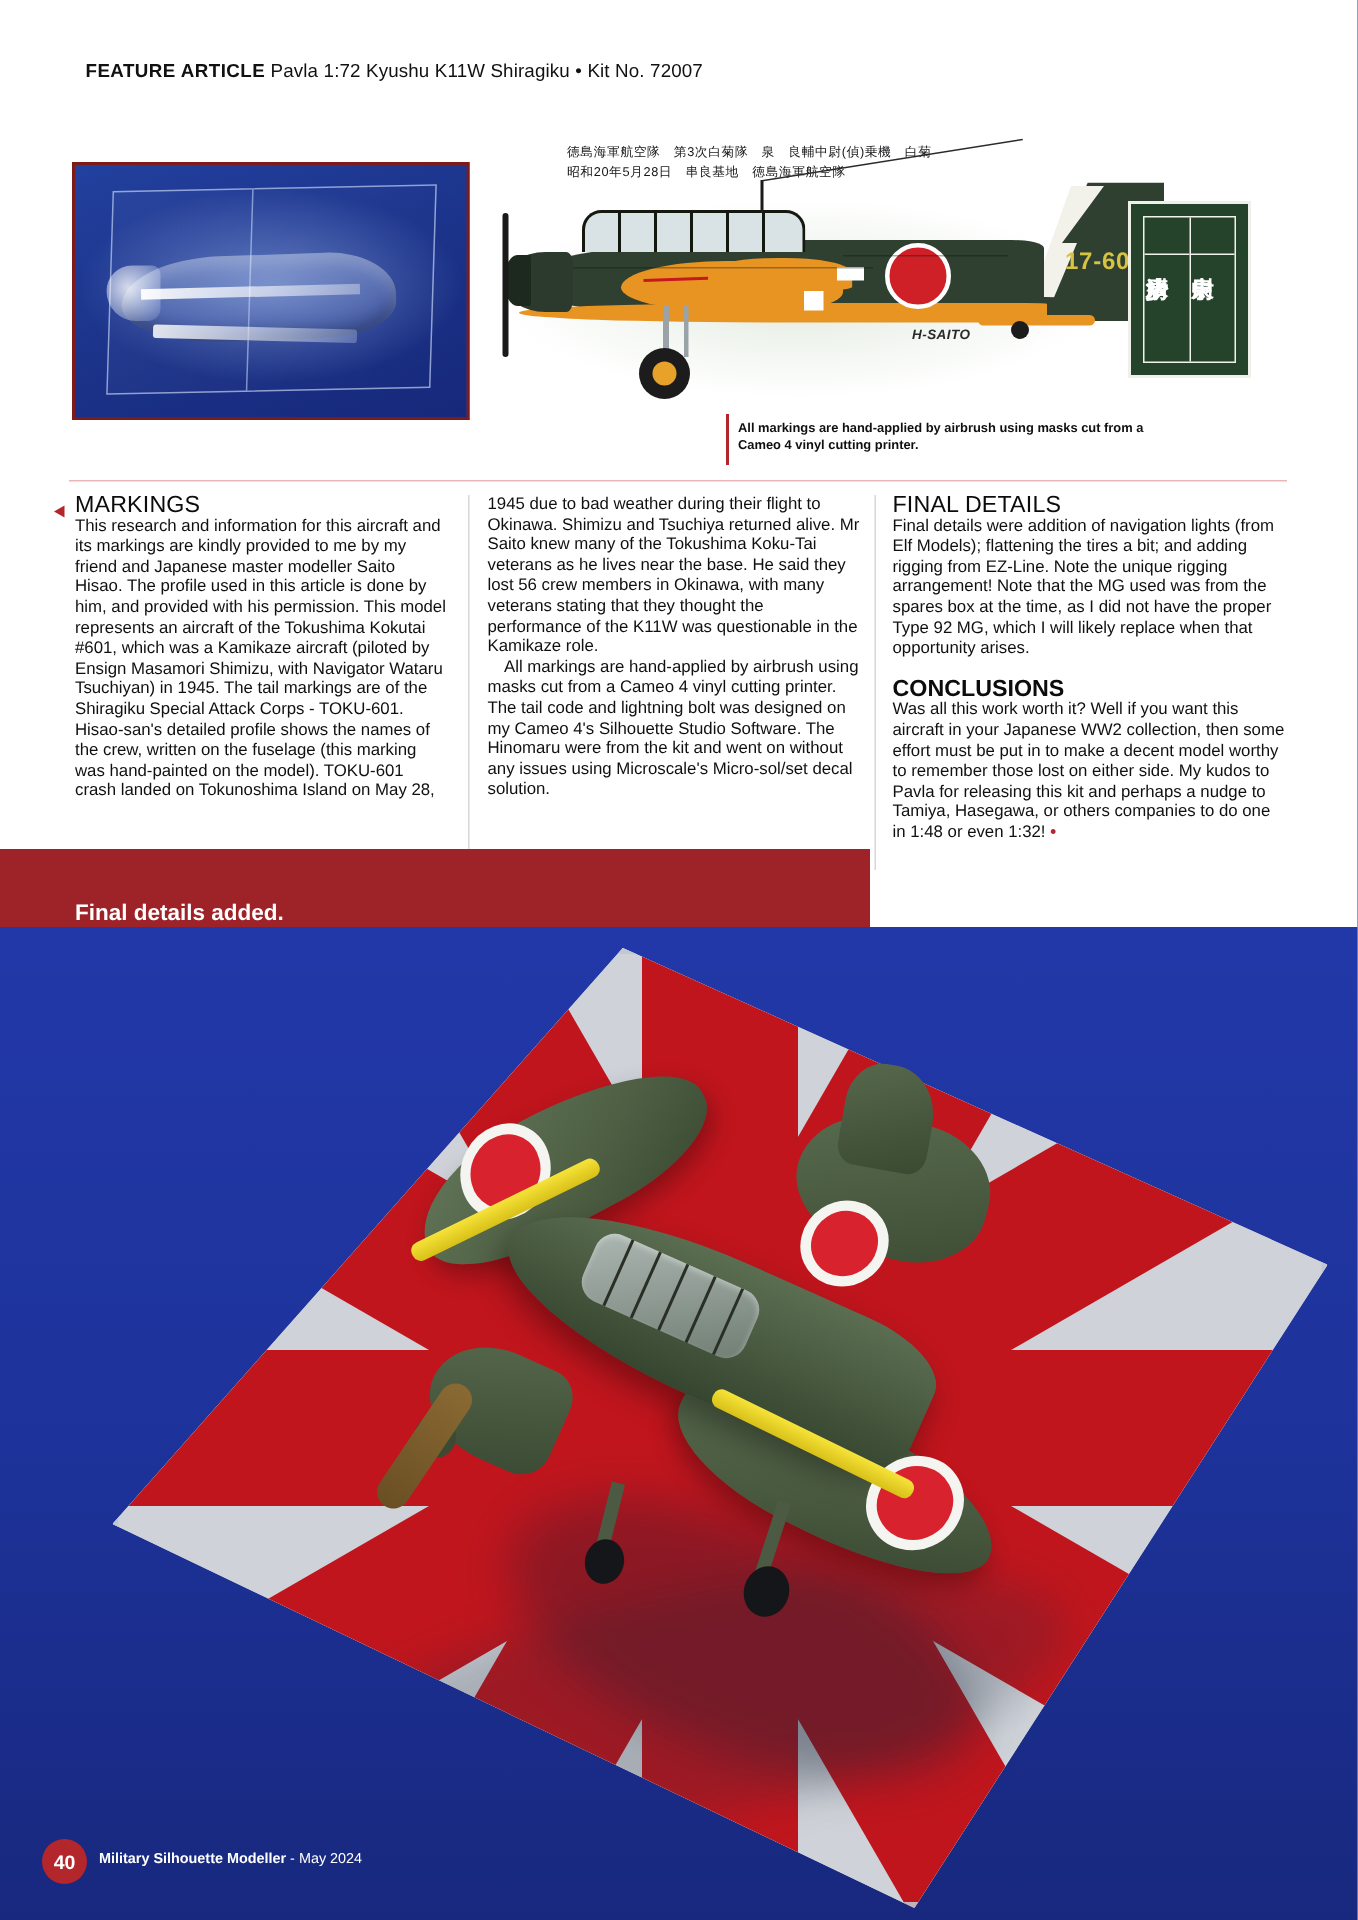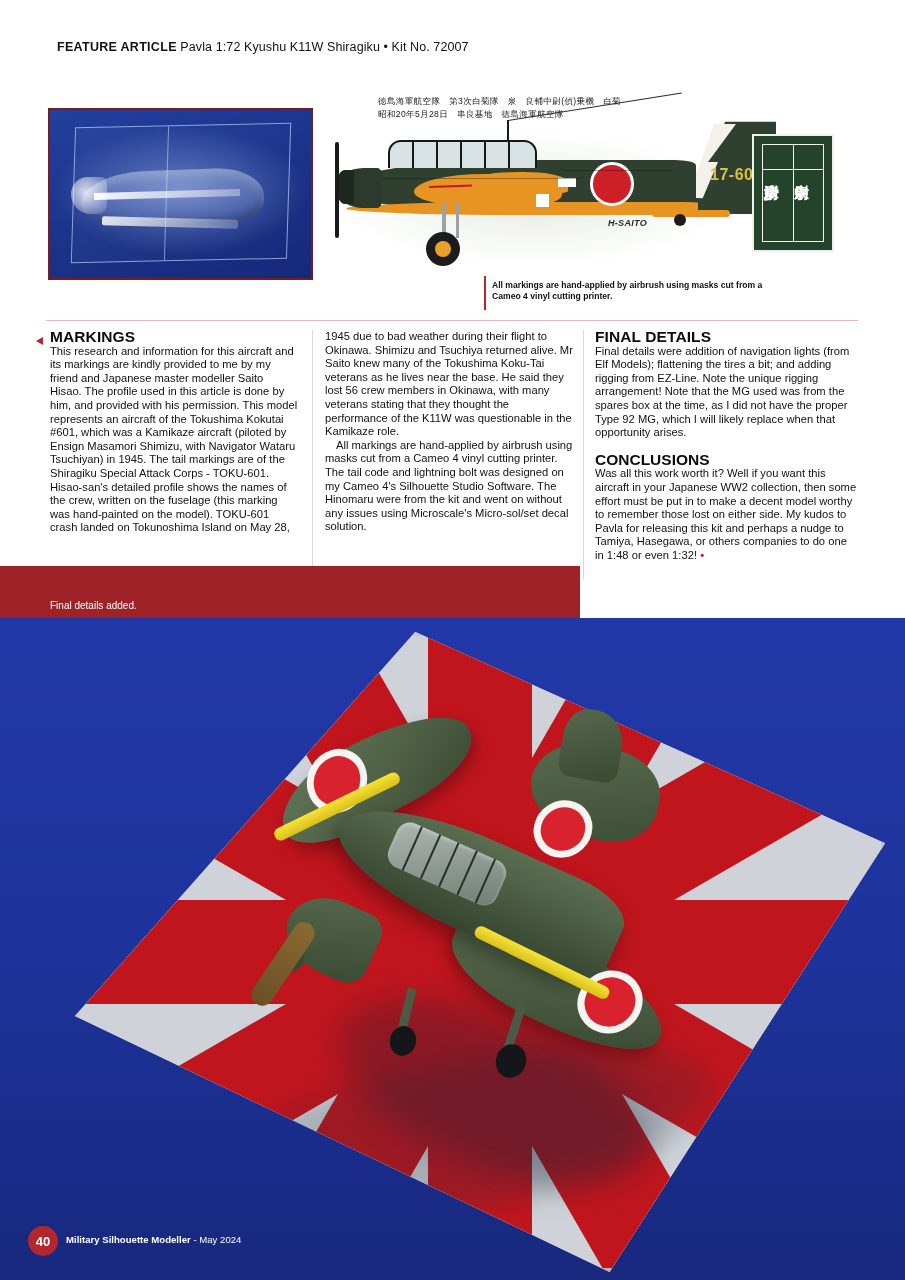--- a/index.html
+++ b/index.html
@@ -110,34 +110,34 @@
 
   
   .rule-top{position:absolute;left:46px;top:320px;width:812px;height:1.4px;background:#e9b7b9;}
   .col-rule{position:absolute;top:330px;width:1px;height:250px;background:#d8d8d8;}
 
   
   .col{position:absolute;top:330px;width:248px;font-size:11.2px;line-height:13.6px;color:#101010;}
   .c1{left:50px;}
   .c2{left:325px;}
   .c3{left:595px;width:262px;}
-  .sec-head{font-size:15.5px;font-weight:bold;letter-spacing:.1px;margin:0 0 1px 0;color:#0c0c0c;}
+  .sec-head{font-size:15.5px;font-weight:normal;letter-spacing:.1px;margin:0 0 1px 0;color:#0c0c0c;}
   .sec-head.arrow:before{
     content:"";position:absolute;left:-14px;margin-top:7px;
     width:0;height:0;border-top:4px solid transparent;border-bottom:4px solid transparent;
     border-right:7px solid #b3262c;
   }
   .col p{margin:0;}
   .col p.ind{text-indent:11px;}
   .sec-head2{font-size:15.5px;font-weight:bold;margin:13px 0 1px 0;color:#0c0c0c;}
   .bullet{color:#b3262c;font-weight:bold;}
 
   
   .banner{position:absolute;left:0;top:566px;width:580px;height:52px;background:#9e2328;}
-  .banner-cap{position:absolute;left:50px;top:600px;font-size:10px;font-weight:normal;color:#ffffff;}
+  .banner-cap{position:absolute;left:50px;top:600px;font-size:15px;font-weight:bold;color:#ffffff;}
 
   
   .mainphoto{position:absolute;left:0;top:618px;width:905px;height:662px;overflow:hidden;background:#2036a0;}
   .mp-bg{position:absolute;inset:0;background:linear-gradient(180deg,#2238a8 0%,#1d3299 55%,#18287e 100%);}
   .base{
     position:absolute;left:75px;top:14px;width:810px;height:640px;
     background:#c9ccd2;
     clip-path:polygon(42% 0%, 100% 33%, 66% 100%, 0% 60%);
     overflow:hidden;
   }

